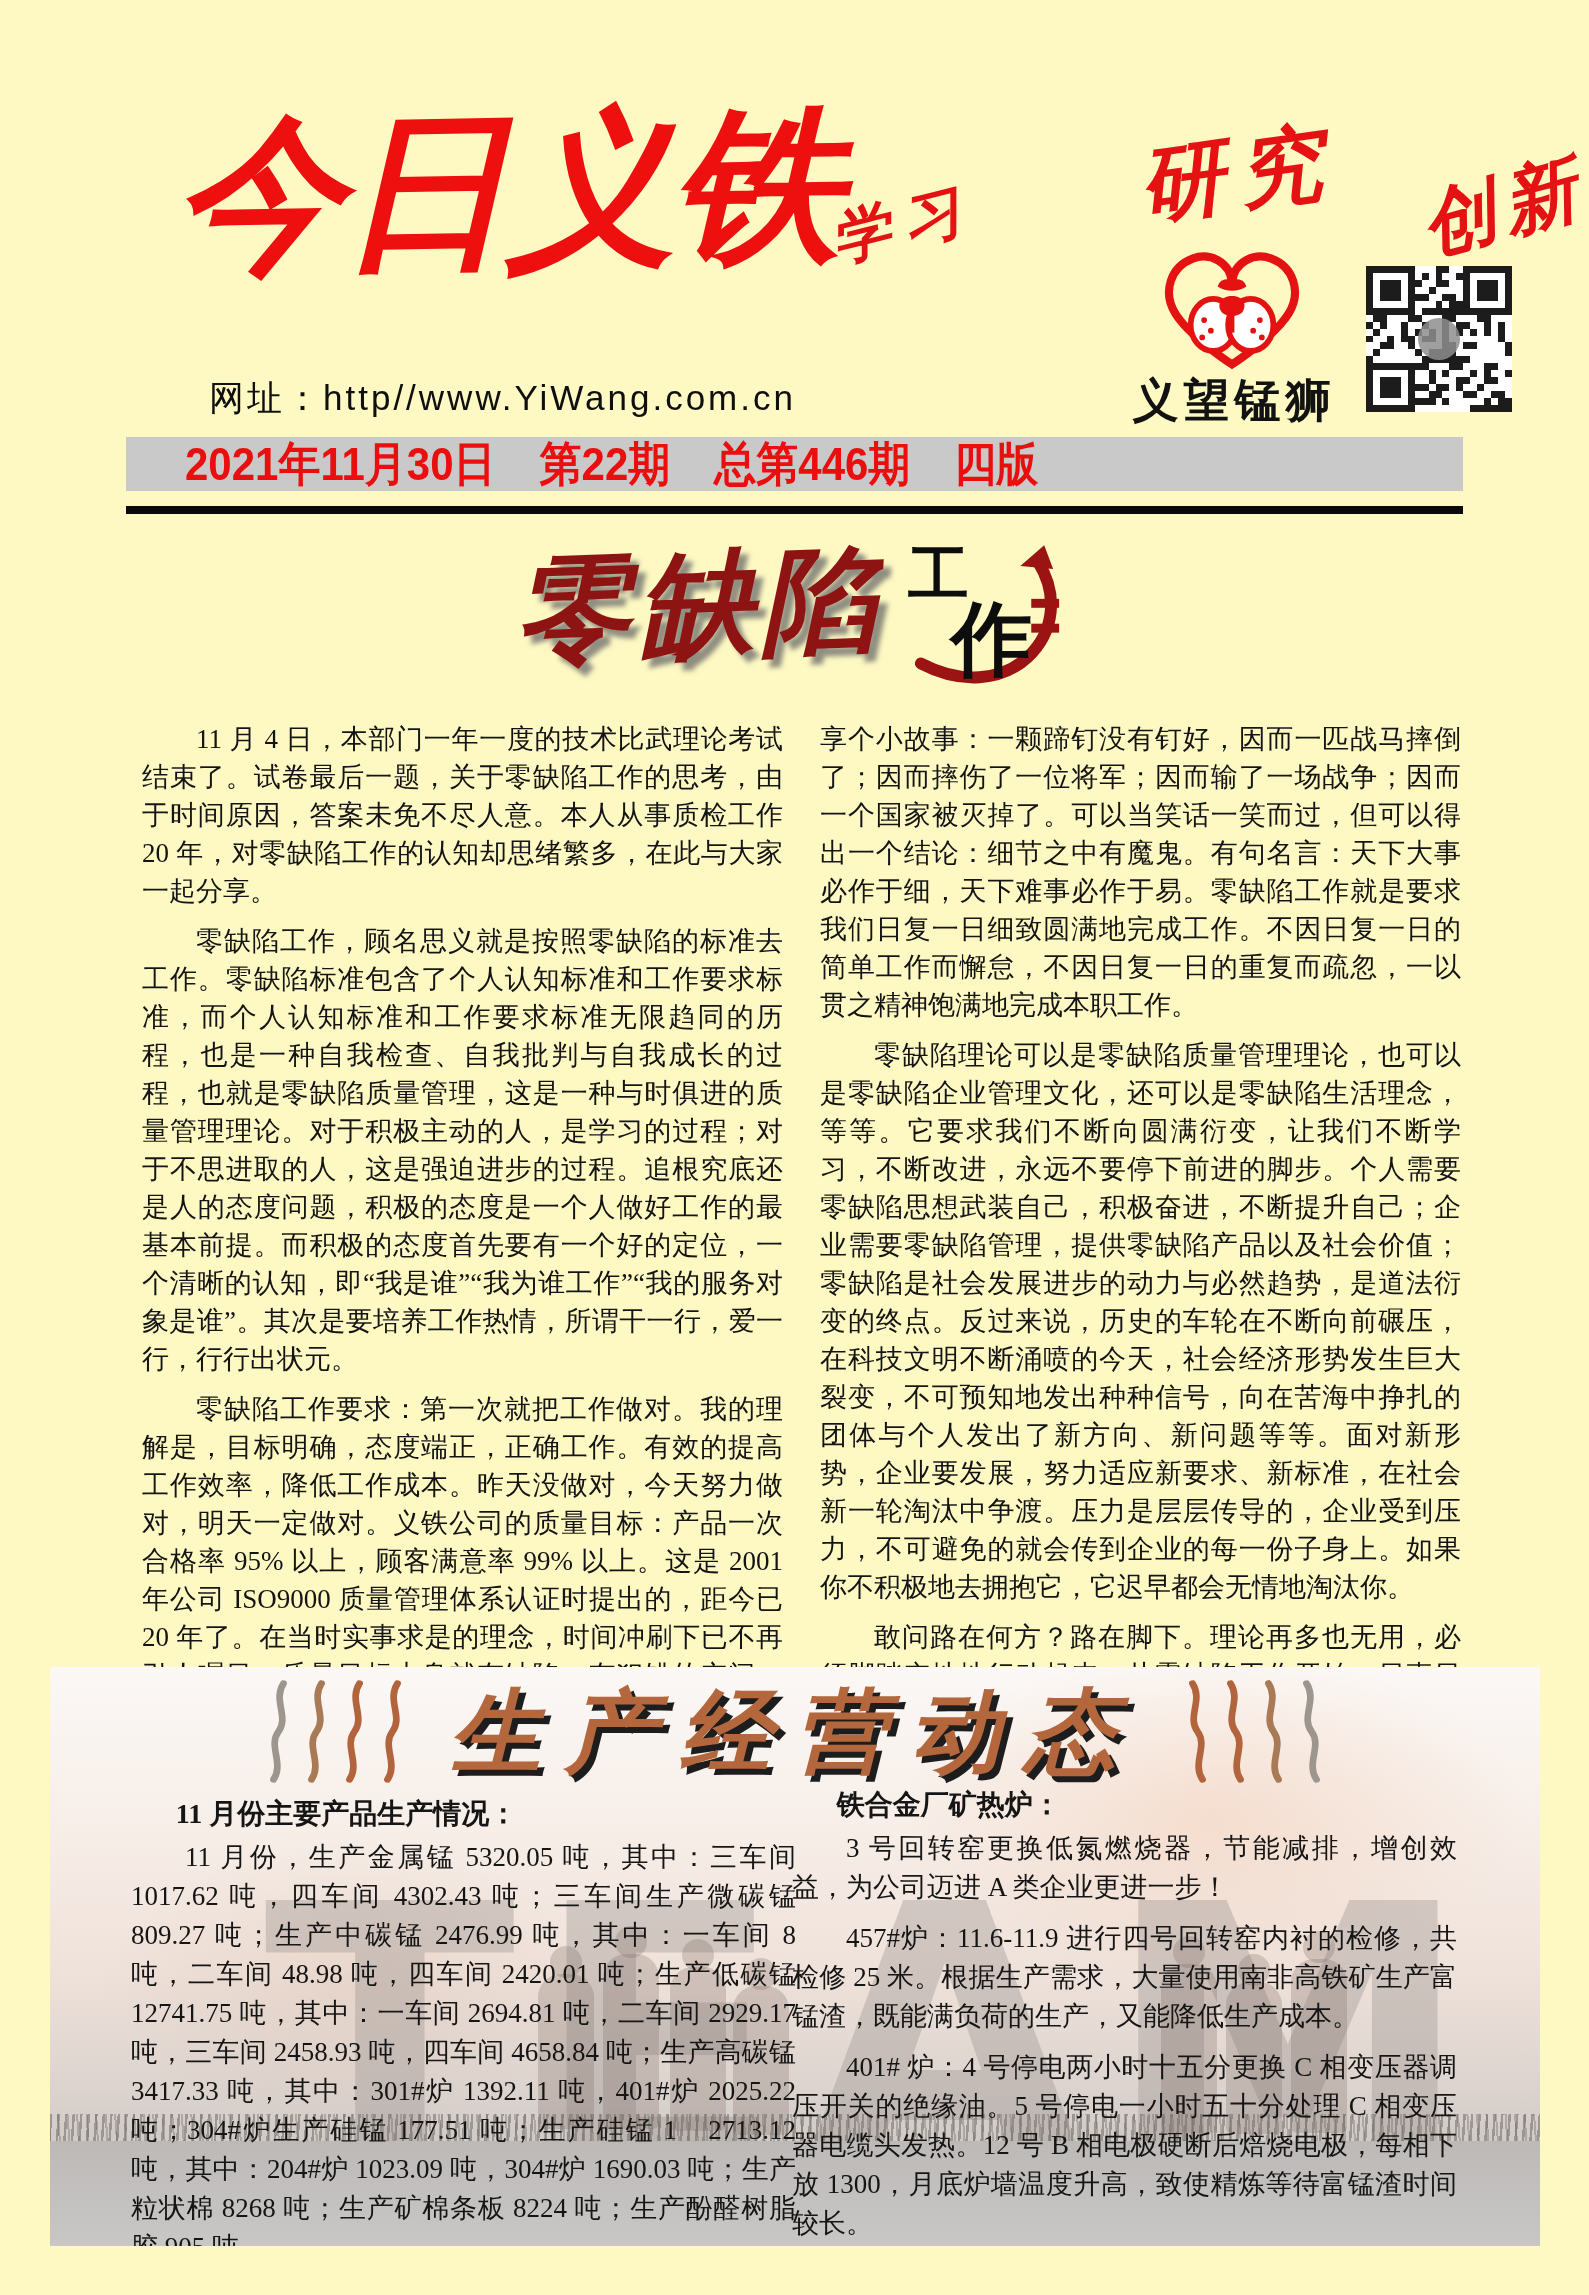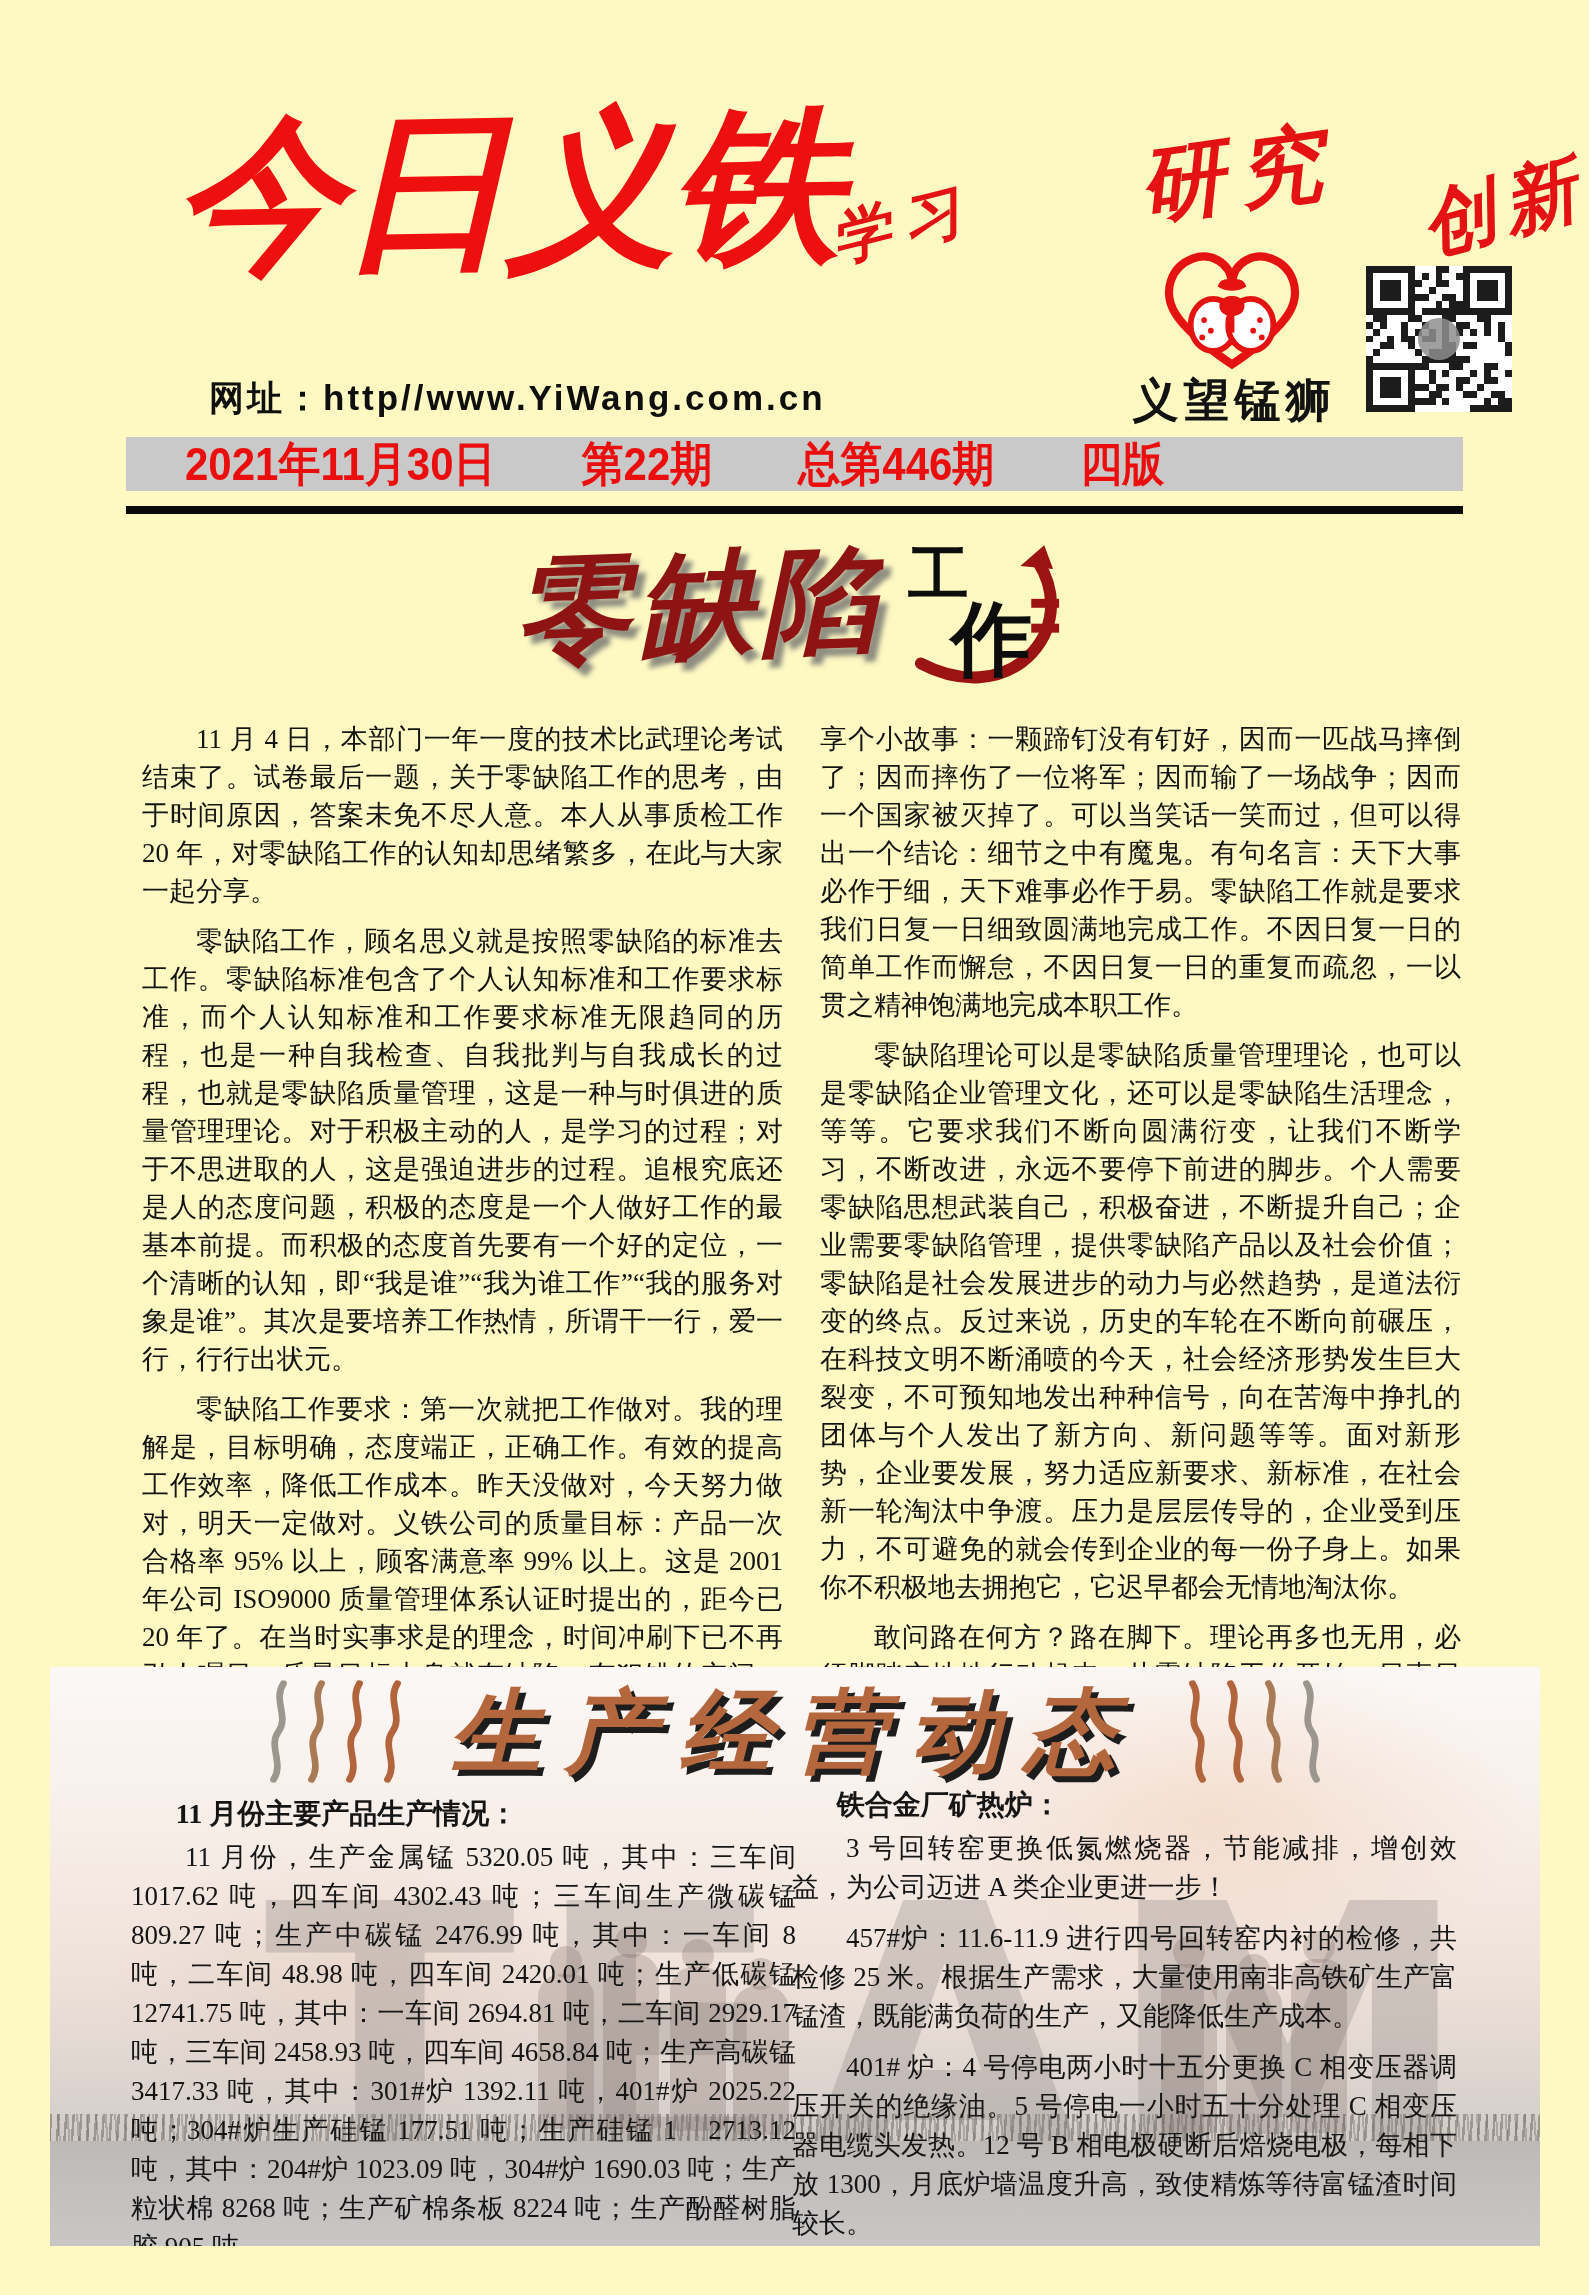--- a/index.html
+++ b/index.html
@@ -11,21 +11,21 @@
   .paper-title {
     position:absolute; left:174px; top:105px; margin:0;
     font-family:"DejaVu Serif","Liberation Serif",serif;
     font-size:169px; font-weight:bold; font-style:italic;
     color:#ee0f0f; letter-spacing:-3px; transform:rotate(-1deg);
     white-space:nowrap; line-height:1;
   }
   .website {
     position:absolute; left:209px; top:375px;
     font-family:"Liberation Sans","DejaVu Sans",sans-serif;
-    font-size:35px; font-weight:700; letter-spacing:3px; color:#0f0f0f; white-space:nowrap;
+    font-size:35px; font-weight:400; letter-spacing:3px; color:#0f0f0f; white-space:nowrap;
   }
   .slogan { position:absolute; color:#e41212; font-weight:bold; font-style:italic;
     font-family:"DejaVu Serif",serif; white-space:nowrap; line-height:1; }
   .slogan-1 { left:830px; top:194px; font-size:59px; letter-spacing:13px; transform:rotate(-14deg); }
   .slogan-2 { left:1139px; top:131px; font-size:84px; letter-spacing:15px; transform:rotate(-8deg); }
   .slogan-3 { left:1420px; top:169px; font-size:74px; letter-spacing:9px; transform:rotate(-15deg); }
   .lion-logo { position:absolute; left:1145px; top:248px; width:174px; height:125px; }
   .logo-caption {
     position:absolute; left:1130px; top:370px; width:209px; text-align:center;
     font-family:"Liberation Sans","DejaVu Sans",sans-serif;
@@ -34,21 +34,21 @@
   .qr { position:absolute; left:1366px; top:266px; width:146px; height:146px;
         display:grid; grid-template-columns:repeat(21,1fr); grid-template-rows:repeat(21,1fr);
         background:#fff; }
   .qr .on  { background:#1c1c1c; }
   .qr .off { background:#ffffff; }
   .qr::after { content:""; position:absolute; left:50%; top:50%; width:42px; height:42px;
         margin:-21px 0 0 -21px; border-radius:50%; background:#8e8e8e; opacity:.85; }
   
   .dateline {
     position:absolute; left:126px; top:437px; width:1337px; height:54px;
-    background:#c9c9c9; display:flex; align-items:center; gap:86px; padding-left:59px;
+    background:#c9c9c9; display:flex; align-items:center; gap:44px; padding-left:59px;
     box-sizing:border-box;
   }
   .dateline span {
     font-family:"Liberation Sans","DejaVu Sans",sans-serif;
     font-size:42px; font-weight:bold; color:#ea0e0e; white-space:nowrap;
     transform:scaleY(1.12);
   }
   .black-rule { position:absolute; left:126px; top:506px; width:1337px; height:7.5px; background:#0a0a0a; }
   
   .art-title { position:absolute; left:0; top:538px; width:100%; height:154px;

